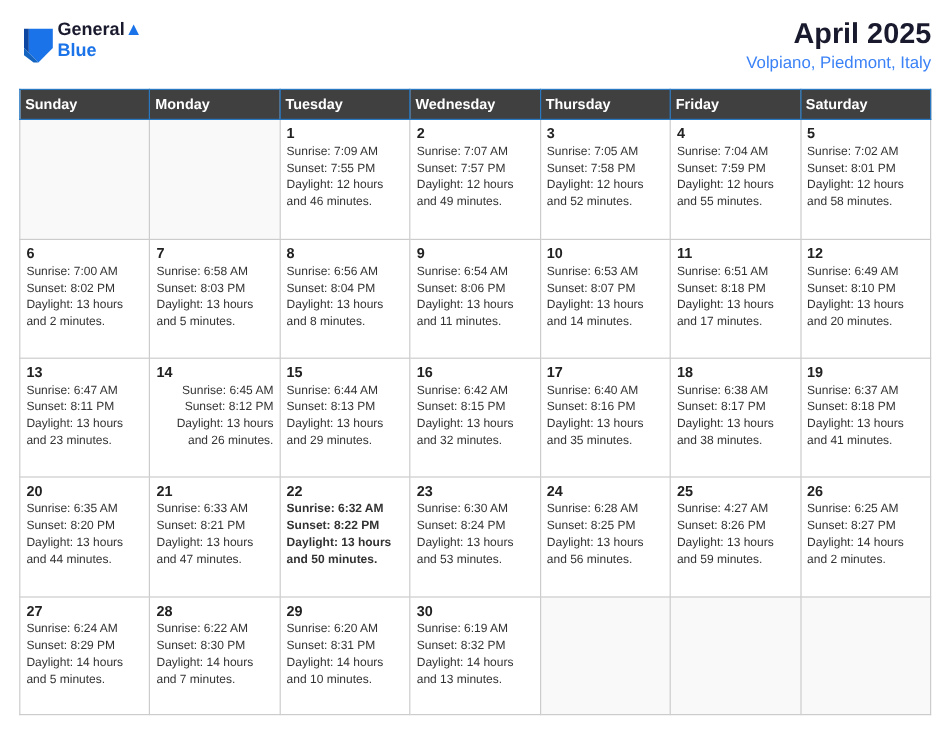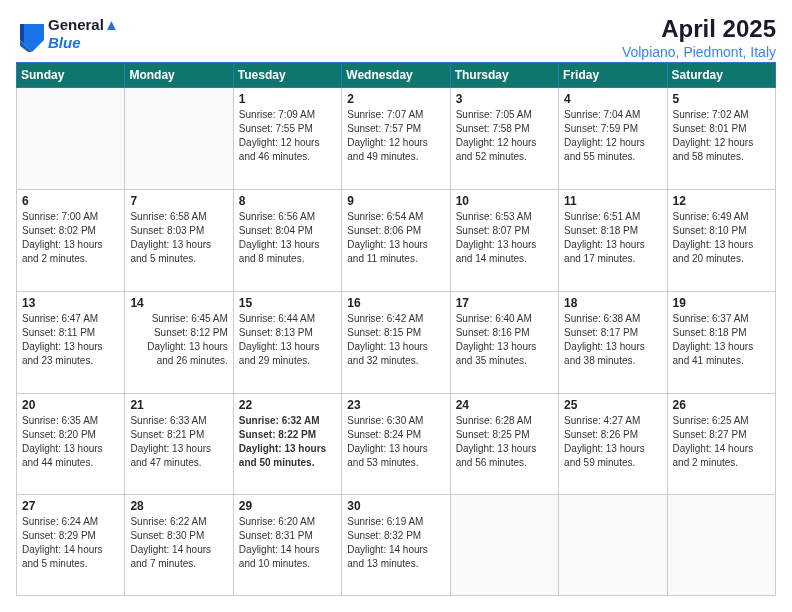--- a/index.html
+++ b/index.html
@@ -14,21 +14,21 @@
       width: 792px;
       height: 612px;
       padding: 16px;
       display: flex;
       flex-direction: column;
     }
     .header {
       display: flex;
       justify-content: space-between;
       align-items: flex-start;
-      margin-bottom: 2px;
+      margin-bottom: 14px;
     }
     .logo {
       display: flex;
       align-items: center;
       gap: 4px;
     }
     .logo-icon {
       width: 28px;
       height: 28px;
       position: relative;
@@ -47,21 +47,21 @@
       color: #3b82f6;
       margin-top: 2px;
     }
     .calendar {
       width: 100%;
       border-collapse: collapse;
       flex: 1;
       font-size: 10.5px;
     }
     .calendar thead th {
-      background: #0f766e;
+      background: #404040;
       color: white;
       padding: 5px 4px;
       text-align: left;
       font-size: 12px;
       font-weight: bold;
       border: 1px solid #2979c2;
     }
     .calendar tbody td {
       border: 1px solid #ccc;
       vertical-align: top;
@@ -95,21 +95,21 @@
     <div class="logo">
       <div class="logo-icon">
         <svg width="32" height="36" viewBox="0 0 32 36">
           <polygon points="8,4 28,4 28,20 16,32 8,24" fill="#1a73e8"></polygon>
           <polygon points="8,4 8,24 4,20 4,4" fill="#0d47a1"></polygon>
           <polygon points="4,20 8,24 16,32 12,32 4,26" fill="#1565c0"></polygon>
         </svg>
       </div>
       <div>
         <div style="font-size:15px;font-weight:bold;color:#1a1a2e;line-height:1.2;">General<span style="color:#1a73e8;">▲</span></div>
-        <div style="font-size:15px;font-weight:bold;color:#1a73e8;line-height:1.2;font-style:italic;">Blue</div>
+        <div style="font-size:15px;font-weight:bold;color:#1a73e8;line-height:1.2;">Blue</div>
       </div>
     </div>
     <div class="title-area">
       <div class="month-title">April 2025</div>
       <div class="location">Volpiano, Piedmont, Italy</div>
     </div>
   </div>
 
   <table class="calendar">
     <thead>

